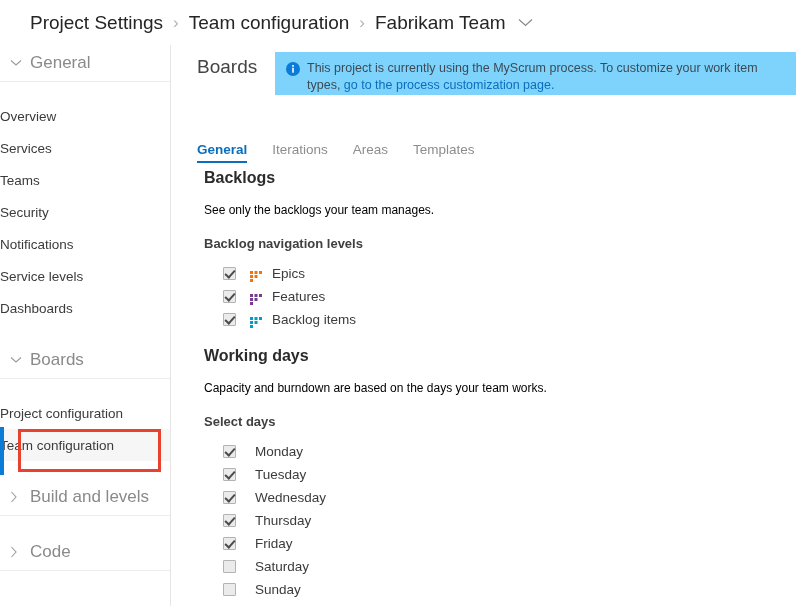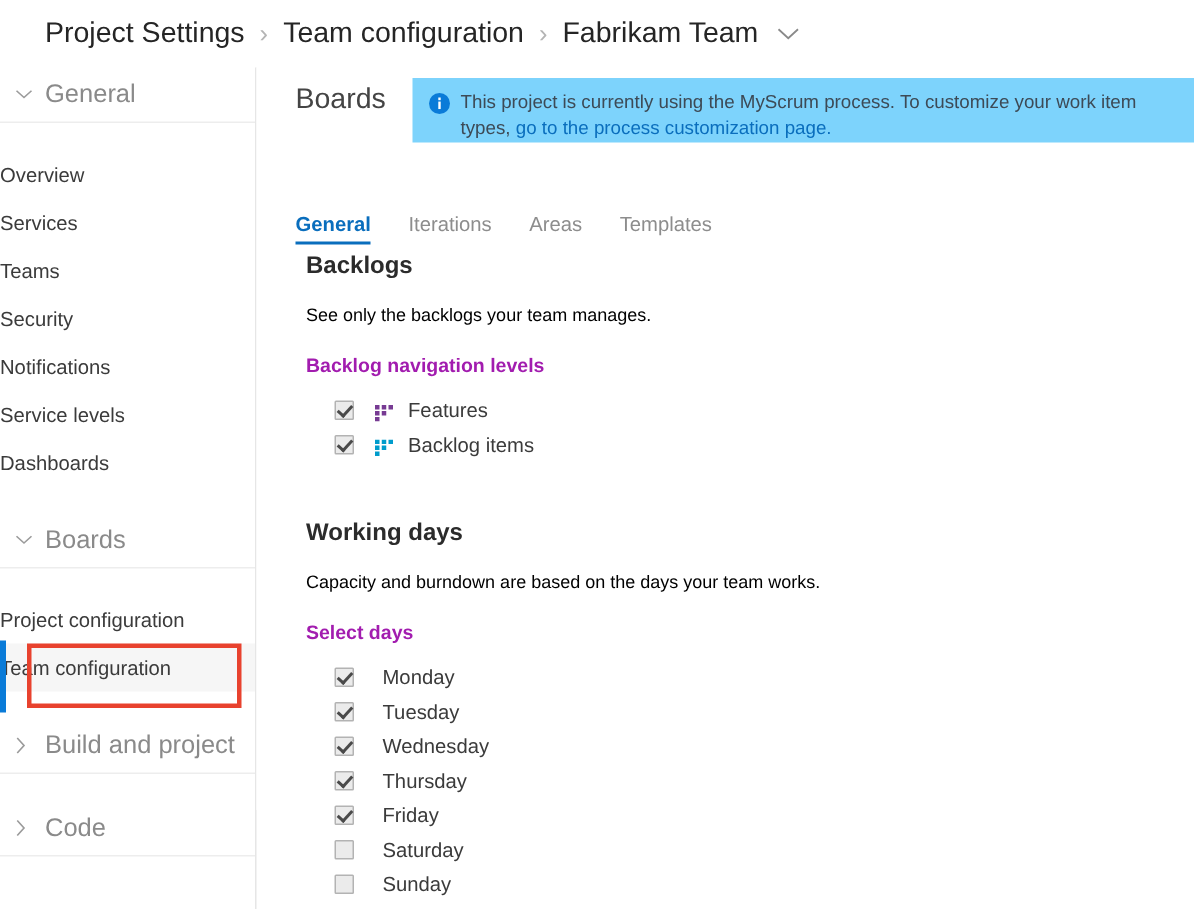--- a/index.html
+++ b/index.html
@@ -101,21 +101,21 @@
 
   
   .section { position: absolute; left: 33px; }
   .sec-heading {
     font-size: 16px; font-weight: bold; color: #2b2b2b; margin-bottom: 16px;
   }
   .sec-desc {
     font-size: 12px; color: #000000; margin-bottom: 19px;
   }
   .sec-sublabel {
-    font-size: 13px; font-weight: bold; color: #a21caf; margin-bottom: 11px;
+    font-size: 13px; font-weight: bold; color: #404040; margin-bottom: 11px;
   }
 
   
   .cb-row { display: flex; align-items: center; height: 23px; padding-left: 19px; }
   .cbox {
     width: 13px; height: 13px; flex: 0 0 auto;
     border: 1px solid #b3b3b3; background: #ebebeb;
     display: inline-flex; align-items: center; justify-content: center;
     border-radius: 1px;
   }
@@ -201,21 +201,21 @@
         <span>Team configuration</span>
       </div>
     <div class="side-gap"></div>
 
     <div class="side-section-head">
       <span class="chev">
         <svg width="8" height="12" viewBox="0 0 8 12">
             <path d="M1.5 1 L6 6 L1.5 11" fill="none" stroke="#9b9b9b" stroke-width="1.1"></path>
           </svg>
       </span>
-      <span class="stitle">Build and project</span>
+      <span class="stitle">Build and levels</span>
     </div>
     <div class="side-gap"></div>
 
     <div class="side-section-head">
       <span class="chev">
         <svg width="8" height="12" viewBox="0 0 8 12">
             <path d="M1.5 1 L6 6 L1.5 11" fill="none" stroke="#9b9b9b" stroke-width="1.1"></path>
           </svg>
       </span>
       <span class="stitle">Code</span>
@@ -245,20 +245,34 @@
       <div class="tab">Iterations</div>
       <div class="tab">Areas</div>
       <div class="tab">Templates</div>
     </div>
 
     <div class="section" style="top:124px;">
       <div class="sec-heading">Backlogs</div>
       <div class="sec-desc">See only the backlogs your team manages.</div>
       <div class="sec-sublabel">Backlog navigation levels</div>
 
+      <div class="cb-row backlog-row">
+        <span class="cbox checked"></span>
+        <span class="lvl-icon">
+          <svg width="13" height="11" viewBox="0 0 13 11">
+            <rect x="0" y="0" width="3" height="3" fill="#f2720c"></rect>
+            <rect x="4.5" y="0" width="3" height="3" fill="#f2720c"></rect>
+            <rect x="9" y="0" width="3" height="3" fill="#f2720c"></rect>
+            <rect x="0" y="4" width="3" height="3" fill="#f2720c"></rect>
+            <rect x="4.5" y="4" width="3" height="3" fill="#f2720c"></rect>
+            <rect x="0" y="8" width="3" height="3" fill="#f2720c"></rect>
+          </svg>
+        </span>
+        <span class="cb-label">Epics</span>
+      </div>
 
       <div class="cb-row backlog-row">
         <span class="cbox checked"></span>
         <span class="lvl-icon">
           <svg width="13" height="11" viewBox="0 0 13 11">
             <rect x="0" y="0" width="3" height="3" fill="#773b93"></rect>
             <rect x="4.5" y="0" width="3" height="3" fill="#773b93"></rect>
             <rect x="9" y="0" width="3" height="3" fill="#773b93"></rect>
             <rect x="0" y="4" width="3" height="3" fill="#773b93"></rect>
             <rect x="4.5" y="4" width="3" height="3" fill="#773b93"></rect>

